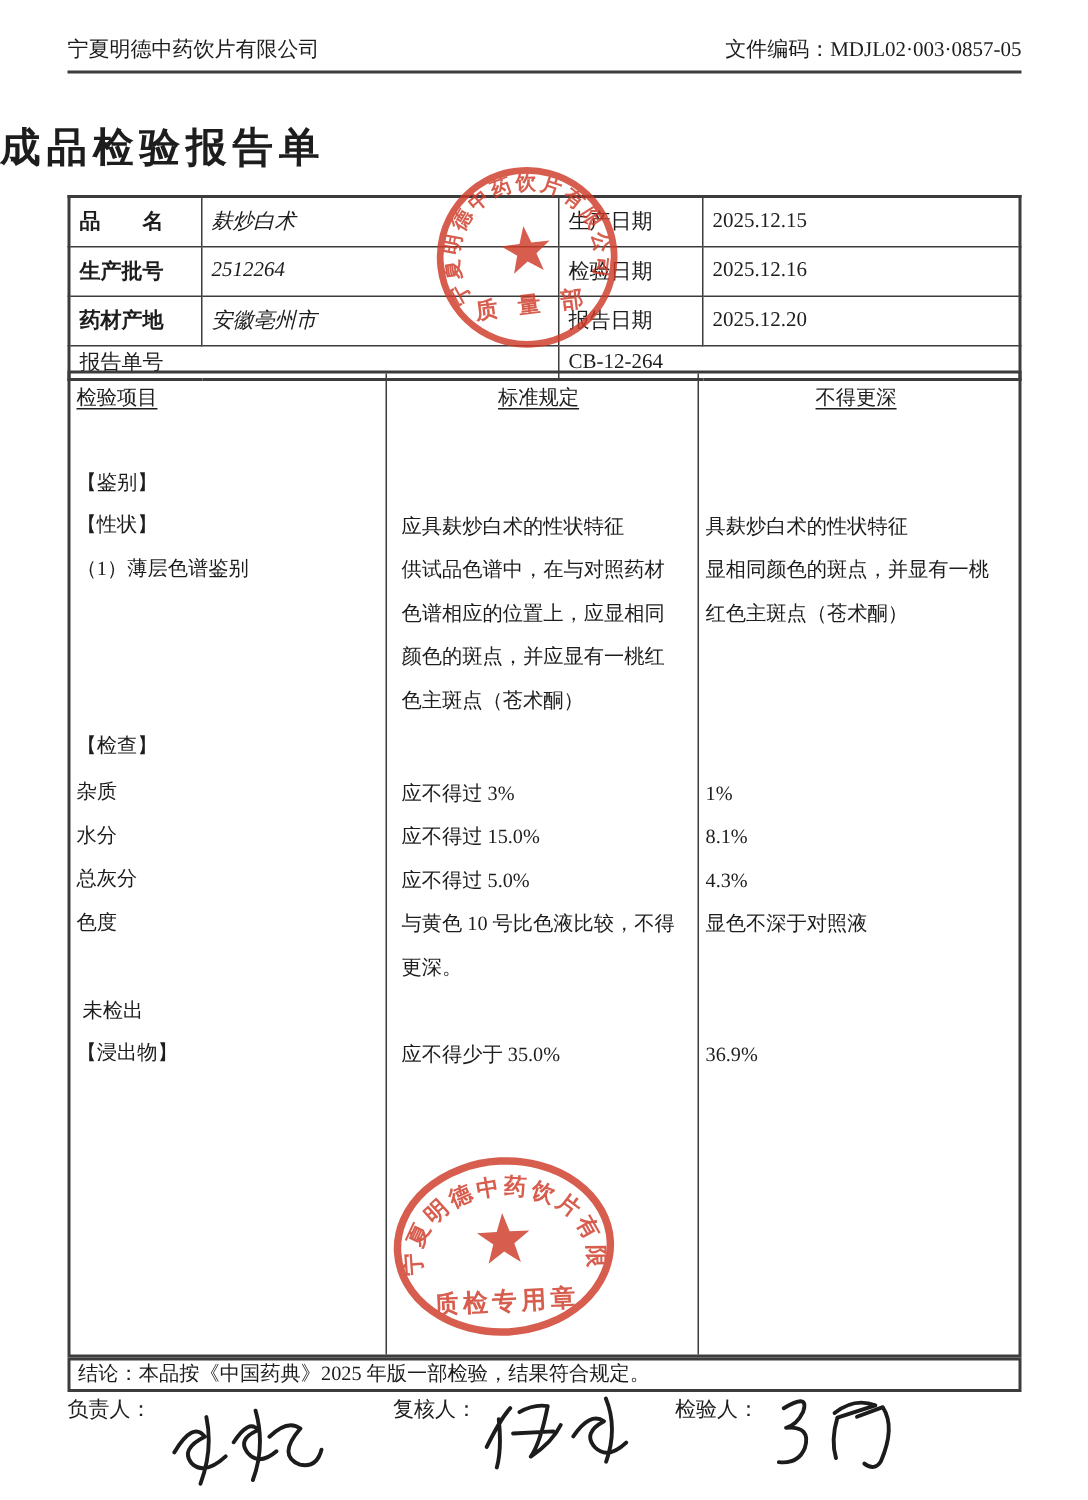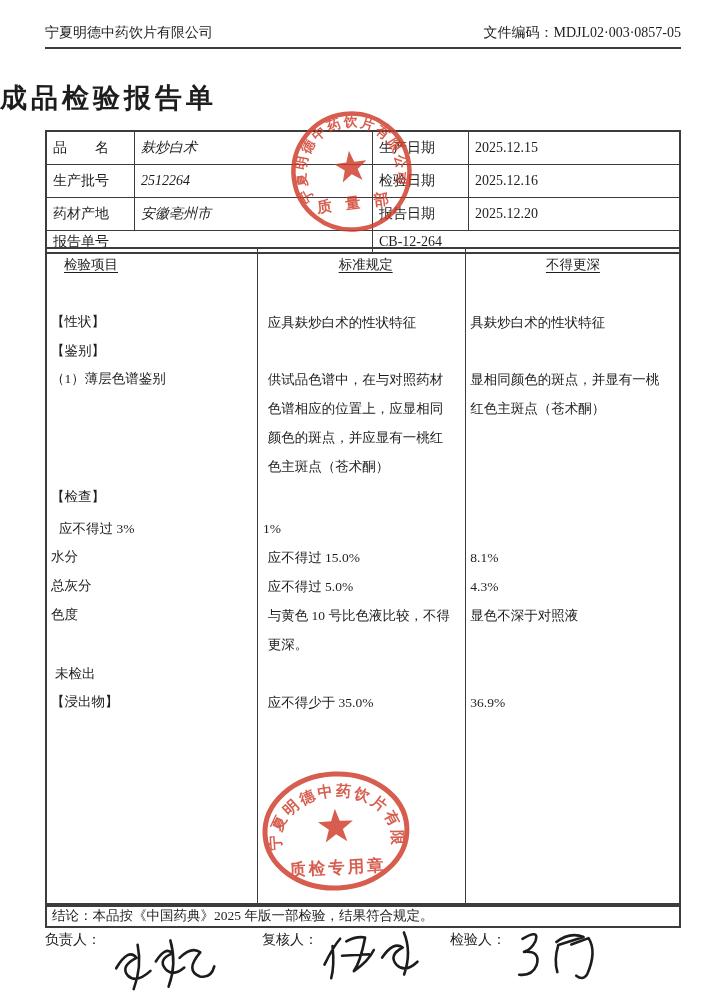--- a/index.html
+++ b/index.html
@@ -12,31 +12,31 @@
        justify-content:space-between;align-items:flex-end;border-bottom:2px solid #3c3c3c;
        padding-bottom:5px;font-size:14px;}
   .doc-title{position:absolute;left:0;right:0;top:80px;
        font-size:27px;font-weight:bold;letter-spacing:4px;}
 
   
   table.info{position:absolute;left:45px;top:130px;width:636px;border-collapse:collapse;
        font-size:14px;}
   table.info td{border:1px solid #3c3c3c;padding:0 6px;height:32px;white-space:pre;}
   table.info{border:2px solid #3c3c3c;}
-  td.lab{width:75px;}
+  td.lab{width:75px;font-weight:bold;}
   td.v1{width:225px;font-style:italic;}
   td.lab2{width:83px;margin-left:20px;}
   tr.repno td{height:21px;}
 
   
   .items{position:absolute;left:45px;top:247px;width:636px;height:658px;
        border:2px solid #3c3c3c;box-sizing:border-box;font-size:13.5px;}
   .vline{position:absolute;top:0;bottom:0;width:1px;background:#3c3c3c;}
   .vl1{left:210px;} .vl2{left:418px;}
-  .items-head{display:flex;padding-top:7px;padding-left:13px;}
+  .items-head{display:flex;padding-top:7px;}
   .items-head span{text-decoration:underline;text-underline-offset:3px;}
   .h1{width:210px;padding-left:4px;box-sizing:border-box;}
   .h2{width:208px;text-align:center;}
   .h3{width:218px;text-align:center;}
   .items-body{margin-top:34px;}
   .irow{display:flex;align-items:flex-start;}
   .c1{width:210px;padding-left:4px;box-sizing:border-box;line-height:28px;}
   .c2{width:208px;padding-left:12px;padding-right:8px;box-sizing:border-box;line-height:29px;}
   .c3{width:218px;padding-left:8px;padding-right:8px;box-sizing:border-box;line-height:29px;}
   .irow:nth-child(4){margin-top:2px;}
@@ -107,40 +107,41 @@
   <div class="items">
     <div class="vline vl1"></div>
     <div class="vline vl2"></div>
     <div class="items-head">
       <span class="h1">检验项目</span>
       <span class="h2">标准规定</span>
       <span class="h3">不得更深</span>
     </div>
     <div class="items-body">
         <div class="irow">
+        <div class="c1">【鉴别】</div>
+        <div class="c2"></div>
+        <div class="c3"></div>
+      </div>
+        <div class="irow">
         <div class="c1">【性状】</div>
         <div class="c2">应具麸炒白术的性状特征</div>
         <div class="c3">具麸炒白术的性状特征</div>
       </div>
         <div class="irow">
-        <div class="c1">【鉴别】</div>
-        <div class="c2"></div>
-        <div class="c3"></div>
-      </div>
-        <div class="irow">
         <div class="c1">（1）薄层色谱鉴别</div>
         <div class="c2">供试品色谱中，在与对照药材色谱相应的位置上，应显相同颜色的斑点，并应显有一桃红色主斑点（苍术酮）</div>
         <div class="c3">显相同颜色的斑点，并显有一桃红色主斑点（苍术酮）</div>
       </div>
         <div class="irow">
         <div class="c1">【检查】</div>
         <div class="c2"></div>
         <div class="c3"></div>
       </div>
         <div class="irow">
+        <div class="c1">杂质</div>
         <div class="c2">应不得过 3%</div>
         <div class="c3">1%</div>
       </div>
         <div class="irow">
         <div class="c1">水分</div>
         <div class="c2">应不得过 15.0%</div>
         <div class="c3">8.1%</div>
       </div>
         <div class="irow">
         <div class="c1">总灰分</div>

